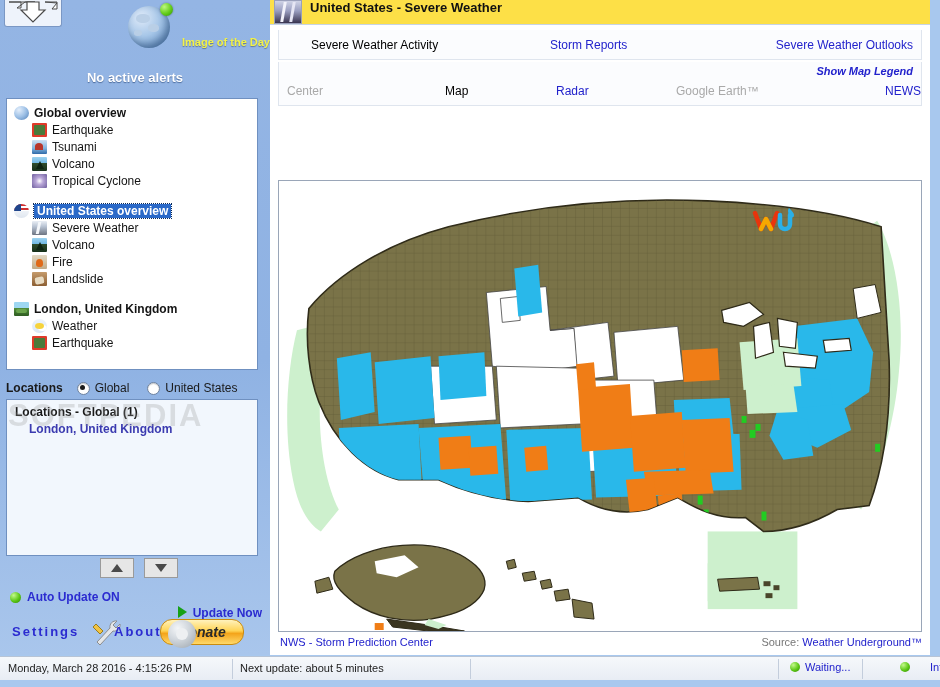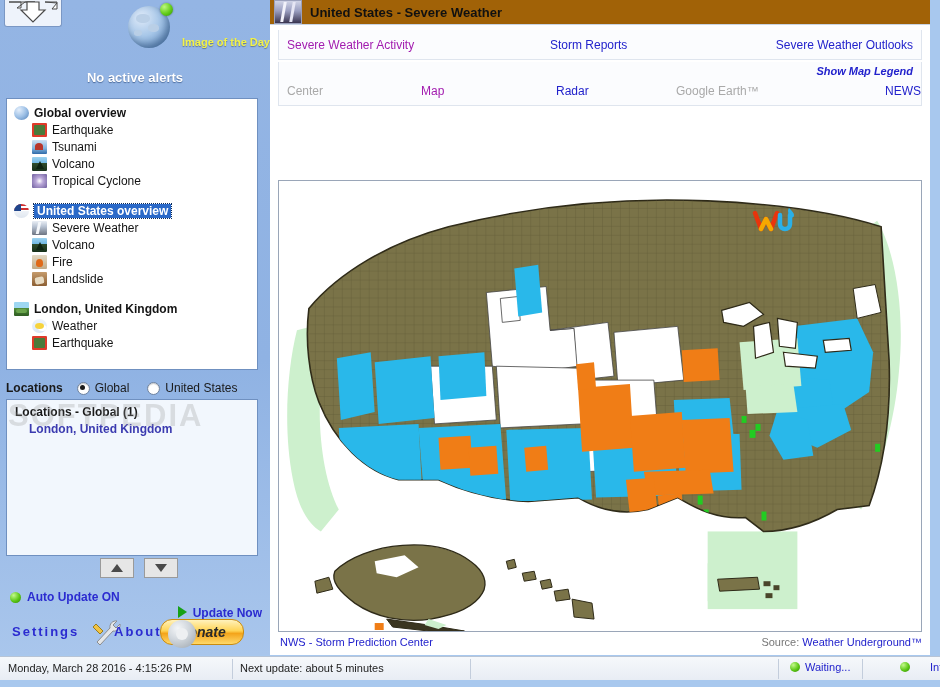--- a/index.html
+++ b/index.html
@@ -164,22 +164,22 @@
     font-style:italic;font-weight:bold;font-size:14px;color:#2a2a2a;
   }
 
   
   #main{
     position:absolute;left:270px;top:0;width:660px;height:655px;
     background:#ffffff;box-sizing:border-box;
   }
   #main-title{
     position:absolute;left:0;top:0;width:660px;height:24px;
-    border-bottom:1px solid #c8d4e4;background:#a16207;
-    display:flex;align-items:center;
+    border-bottom:1px solid #c8d4e4;background:#fde047;
+    display:flex;align-items:flex-start;
   }
   #title-thumb{
     width:26px;height:22px;margin:0 8px 0 4px;flex:none;
     background:linear-gradient(to bottom,#cfd3e6 0%,#9a9ec0 45%,#3a3550 100%);
     border:1px solid #9aa0bb;position:relative;overflow:hidden;
   }
   #title-thumb:after{
     content:"";position:absolute;left:7px;top:1px;width:3px;height:20px;
     background:#f2f2fa;transform:skewX(-10deg);
     box-shadow:9px 0 0 0 #e6e6f4;
@@ -187,21 +187,21 @@
   #main-title .txt{font-weight:bold;font-size:13px;color:#111;}
 
   .tabrow{
     position:absolute;left:8px;width:644px;height:30px;
     border:1px solid #dfe5ee;border-top:none;box-sizing:border-box;
     background:#fbfcfe;
   }
   #tabrow1{top:30px;}
   #tabrow2{top:62px;height:44px;}
   .tablink{position:absolute;font-size:12px;white-space:nowrap;}
-  .tab-active{color:#a21caf;}
+  .tab-active{color:#000000;margin-left:24px;}
   .tab-link{color:#2222cc;}
   .tab-dim{color:#a9a9a9;}
   .tab-italic{font-style:italic;font-weight:bold;font-size:11px;color:#2222cc;}
 
   #watchbox{
     position:absolute;left:8px;top:108px;width:644px;height:67px;
     border:1px solid #dfe5ee;box-sizing:border-box;background:#fafbfd;
     display:flex;align-items:center;justify-content:center;
   }
   #watchbox .txt{font-weight:bold;font-size:13px;color:#111;}

